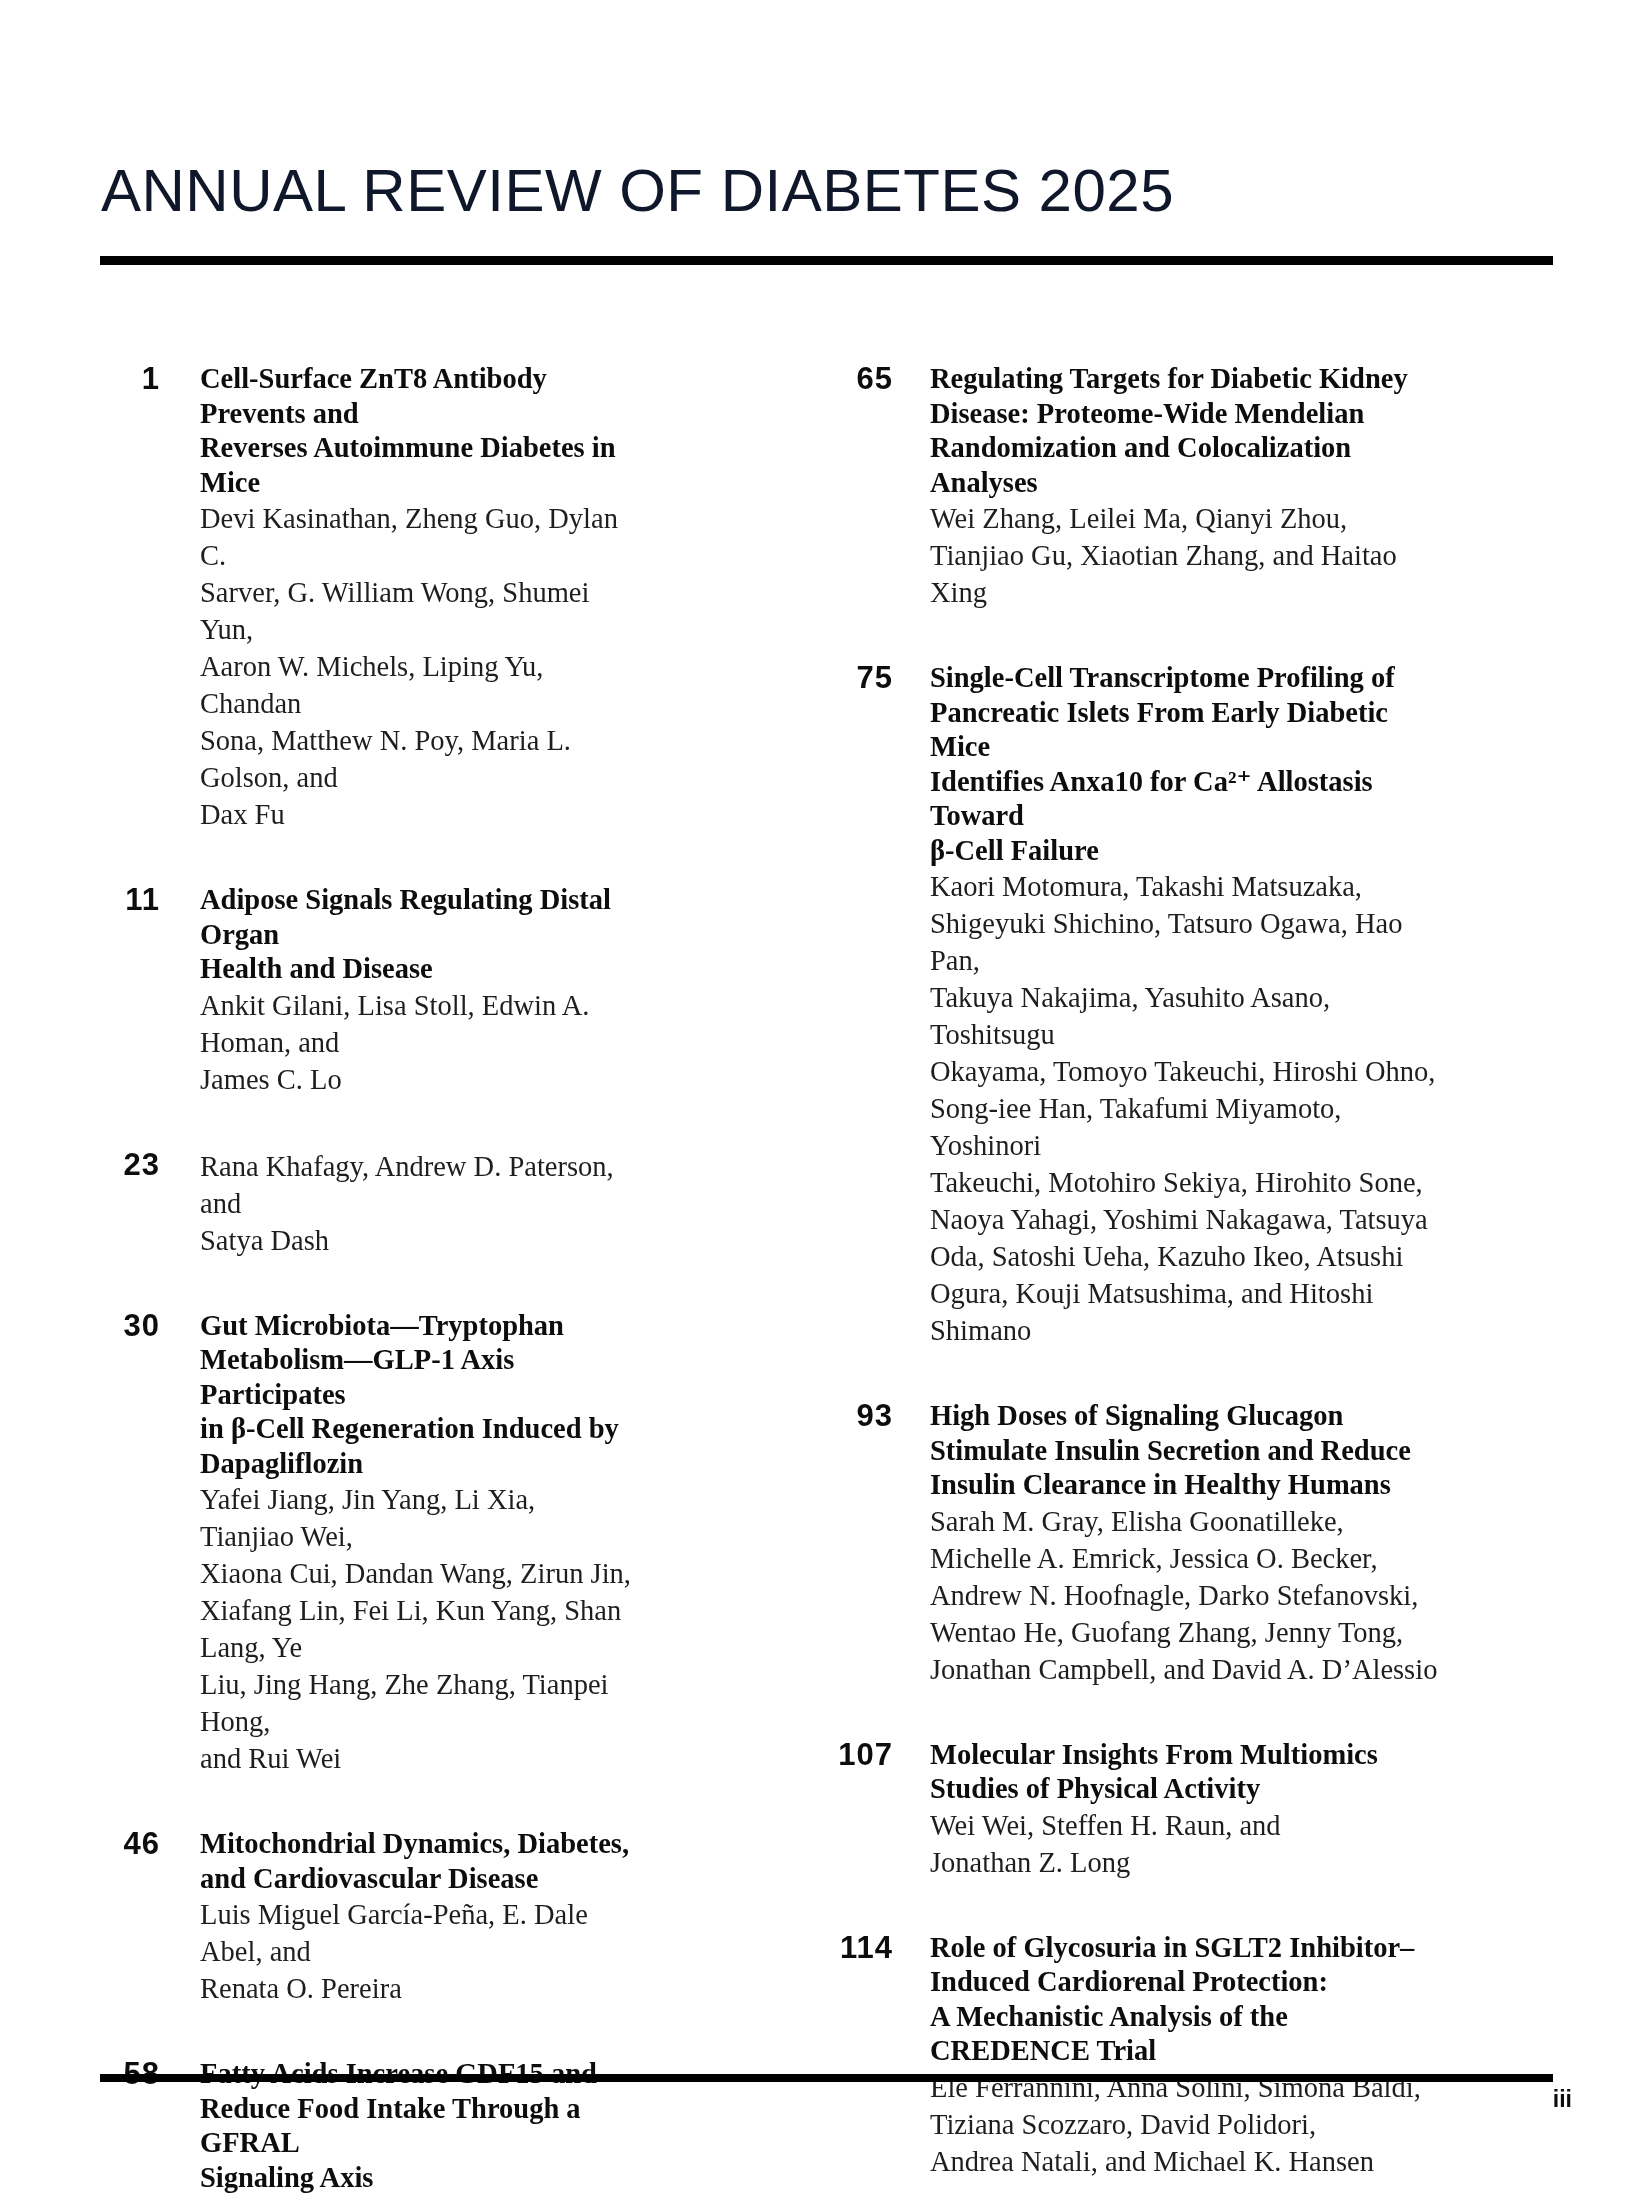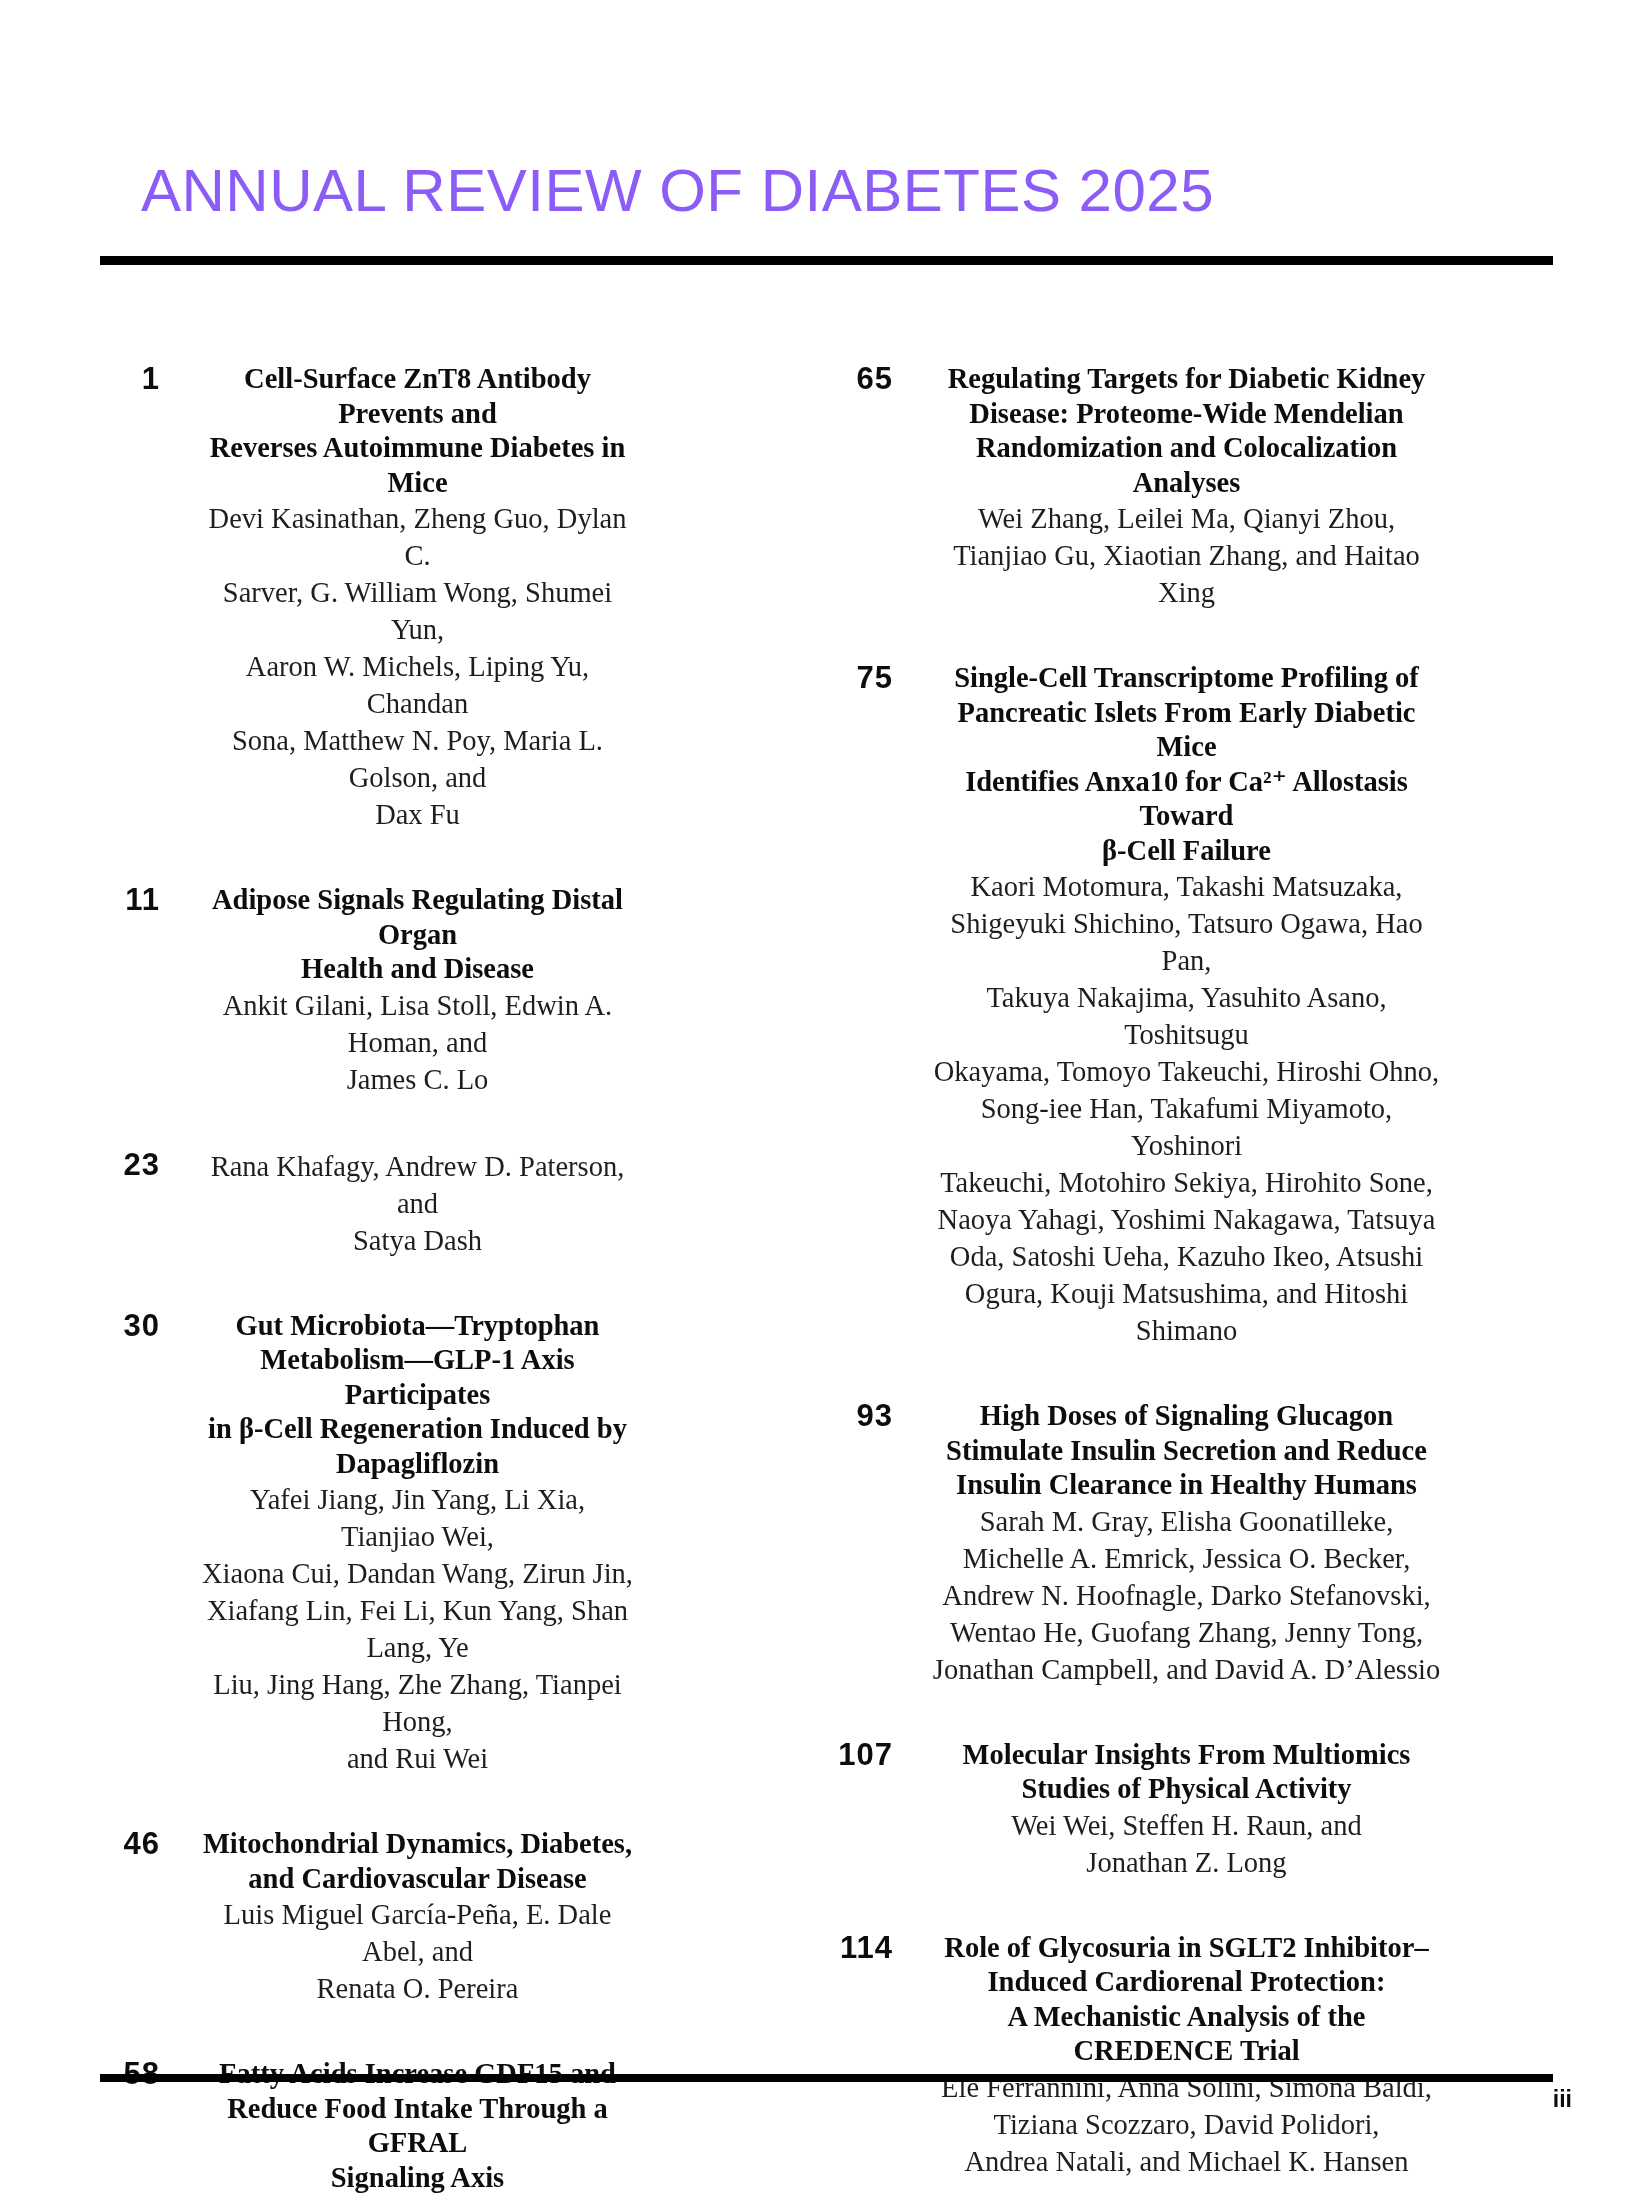--- a/index.html
+++ b/index.html
@@ -14,23 +14,22 @@
     color: #111;
   }
   .main-title {
     position: absolute;
     left: 101px;
     top: 156px;
     font-family: "Liberation Sans", sans-serif;
     font-weight: 400;
     font-size: 60px;
     letter-spacing: 0.5px;
-    color: #8b5cf6;
+    color: #0f172a;
     white-space: nowrap;
-    margin-left: 40px;
   }
   .rule {
     position: absolute;
     left: 100px;
     width: 1453px;
     background: #000;
   }
   .rule-top { top: 256px; height: 9px; }
   .rule-bottom { top: 2074px; height: 8px; }
   .col { position: absolute; top: 362px; }
@@ -42,21 +41,21 @@
     font-family: "Liberation Sans", sans-serif;
     font-weight: 700;
     font-size: 31px;
     line-height: 34.5px;
     text-align: right;
     letter-spacing: 1px;
     color: #0d0d0d;
   }
   .col-left .num { width: 65px; margin-right: 40px; }
   .col-right .num { width: 100px; margin-right: 37px; }
-  .entry-body { flex: 1 1 auto; text-align: center; }
+  .entry-body { flex: 1 1 auto; }
   .entry-title {
     font-weight: 700;
     font-size: 28.5px;
     line-height: 34.5px;
     white-space: pre-line;
     color: #0d0d0d;
   }
   .entry-authors {
     font-weight: 400;
     font-size: 28.5px;

